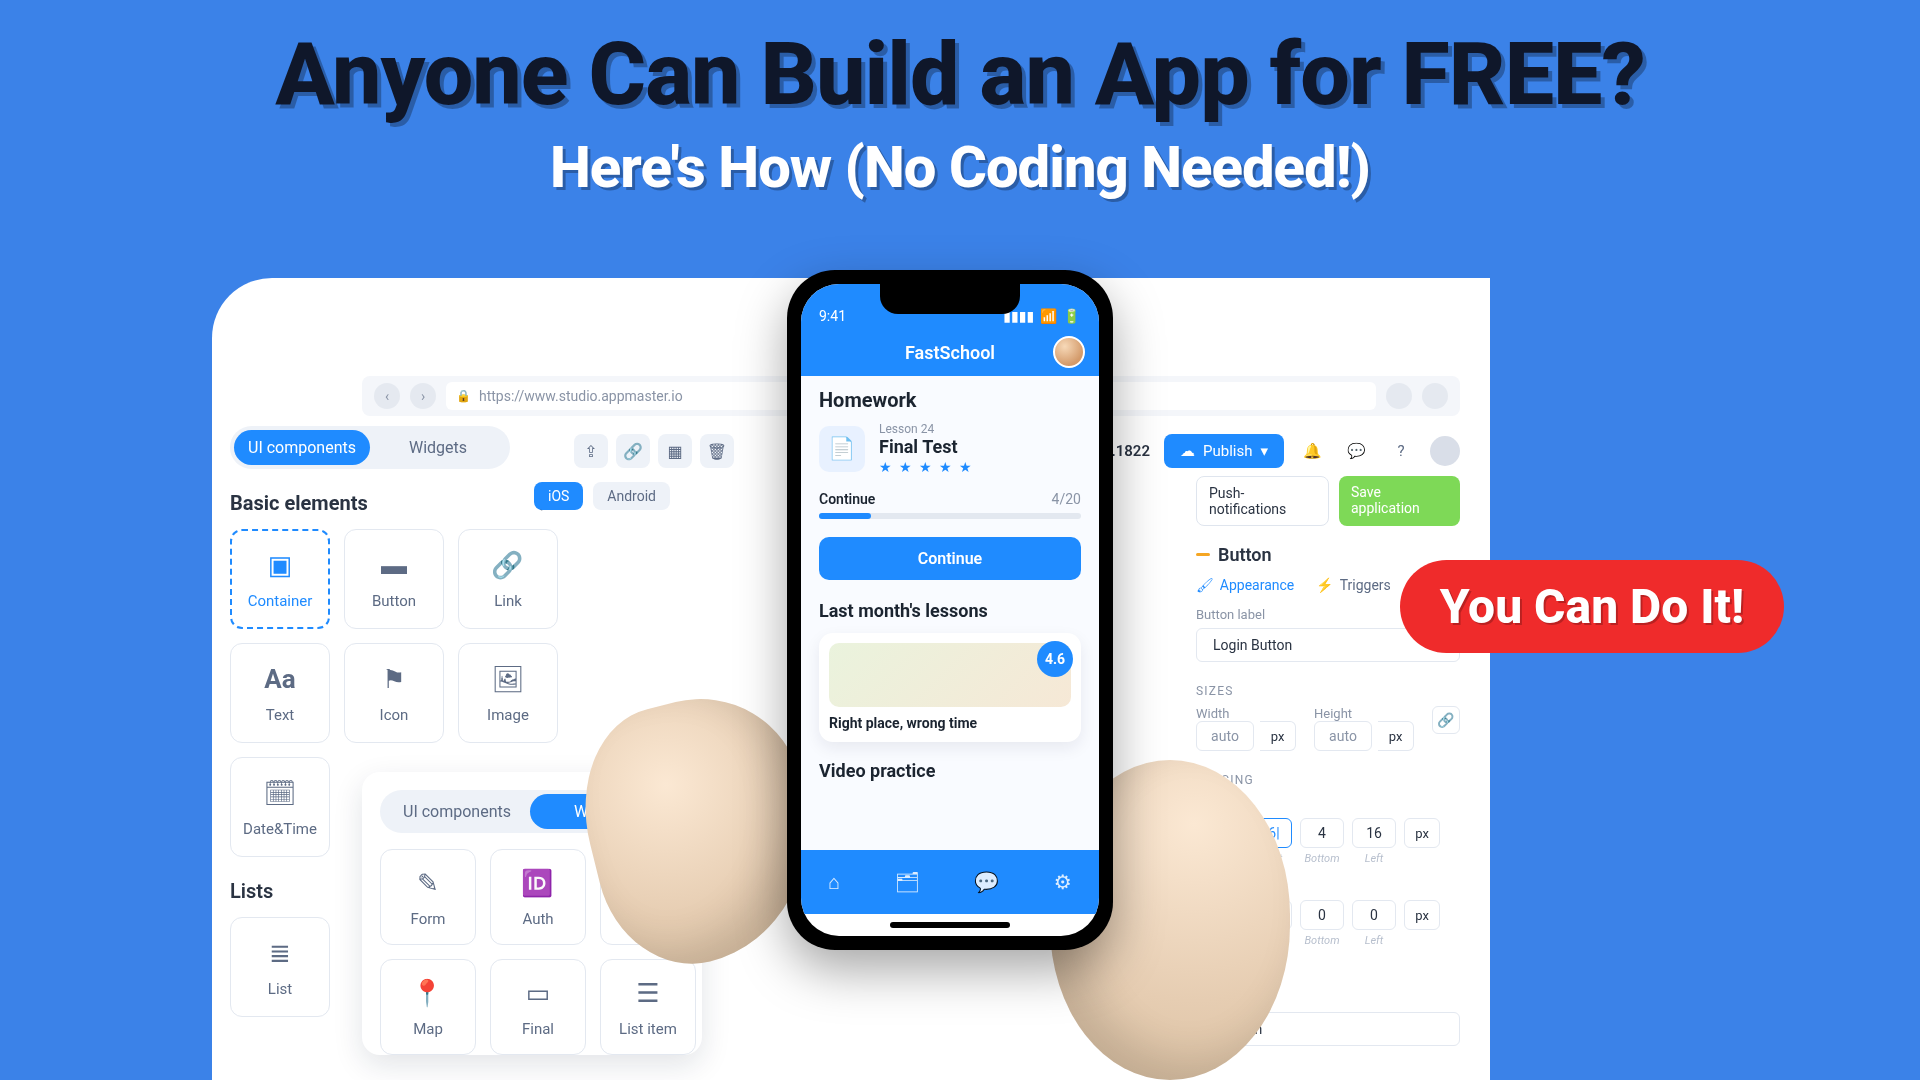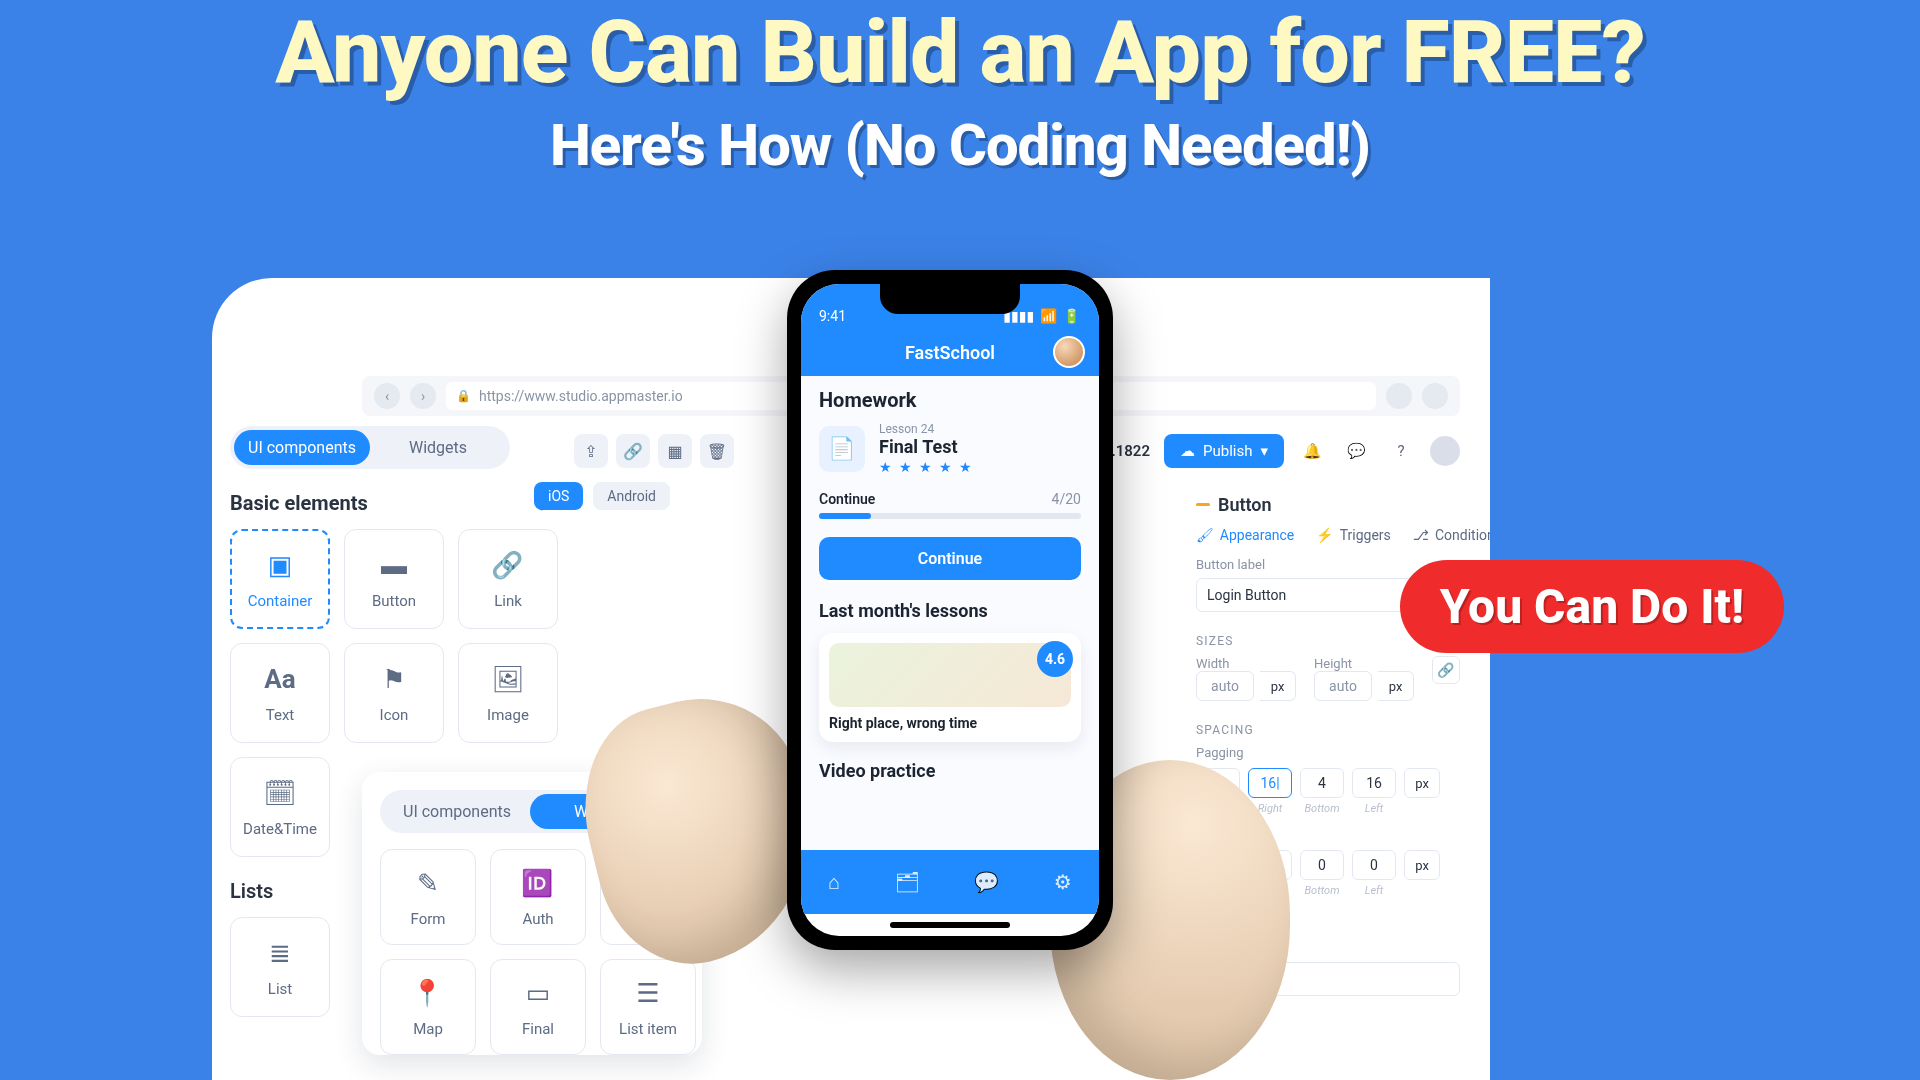--- a/index.html
+++ b/index.html
@@ -4,22 +4,22 @@
 <style>
   * { box-sizing: border-box; margin: 0; padding: 0; }
   body {
     width: 1920px; height: 1080px;
     background: #3b82e8;
     font-family: -apple-system, BlinkMacSystemFont, "Segoe UI", Roboto, Arial, sans-serif;
     overflow: hidden; position: relative;
   }
   .hero-title {
     width: 100%; text-align: center;
-    font-size: 88px; font-weight: 800; color: #fef9c3;
-    letter-spacing: -1px; 
+    font-size: 88px; font-weight: 800; color: #0f172a;
+    letter-spacing: -1px; padding-top: 22px;
     text-shadow: 4px 4px 0 rgba(0,0,0,.28);
   }
   .hero-subtitle {
     width: 100%; text-align: center;
     font-size: 58px; font-weight: 800; color: #fff;
     letter-spacing: -1px; padding-top: 8px;
     text-shadow: 3px 3px 0 rgba(0,0,0,.28);
   }
   .stage {
     position: absolute; left: 212px; top: 278px;
@@ -112,21 +112,21 @@
   .pill-btn { border-radius:8px; padding:8px 12px; font-size:14px; }
   .pill-outline { background:#fff; border:1px solid #dfe5ee; color:#2a3342;}
   .pill-green { background:#7ed957; color:#fff; }
   .props .hdr { display:flex; align-items:center; gap:8px; color:#2a3342; font-weight:600; font-size:18px; margin-top:18px;}
   .dash { width:14px; height:3px; background:#f5a623; border-radius:2px;}
   .tabs3 { display:flex; gap:22px; margin-top:12px; font-size:14px;}
   .t3 { display:flex; gap:6px; align-items:center; color:#5d6b84; cursor:pointer;}
   .t3.active { color:#1f8bff; }
   .field-block { margin-top:14px; }
   .lbl-sm { font-size:13px; color:#8a94a6; }
-  .input-like { margin-top:6px; height:34px; border:1px solid #e3e8f0; border-radius:6px; display:flex;align-items:center;padding:0 10px; color:#2a3342;}
+  .input-like { margin-top:6px; height:34px; border:1px solid #e3e8f0; border-radius:6px; display:flex;align-items:center;padding:0 16px; color:#2a3342;}
   .cap { font-size:12px; letter-spacing:.1em; color:#8a94a6; text-transform:uppercase; margin-top:22px;}
   .dual { display:flex; gap:10px; margin-top:8px;}
   .dual .col { flex:1;}
   .mini-row { display:flex; align-items:center; gap:6px;}
   .mini-in { height:30px; border:1px solid #e3e8f0; border-radius:6px; width:58px; display:flex;align-items:center;justify-content:center; color:#8a94a6;}
   .unit { height:30px; border:1px solid #e3e8f0; border-left:none; border-radius:0 6px 6px 0; width:36px; display:flex;align-items:center;justify-content:center; color:#2a3342; font-size:13px;}
   .link-ic { width:28px; height:28px; border:1px solid #e3e8f0; border-radius:6px; display:flex;align-items:center;justify-content:center;color:#8a94a6;}
   .sides-row { display:flex; gap:8px; margin-top:8px; align-items:center;}
   .side-in { height:30px; border:1px solid #e3e8f0; border-radius:6px; width:44px; display:flex;align-items:center;justify-content:center; color:#2a3342;}
   .side-in.active { border-color:#1f8bff; color:#1f8bff;}
@@ -327,20 +327,24 @@
       </div>
     </div>
   </div>
 
   <div class="plat-tabs">
     <div class="plat-tab active">iOS</div>
     <div class="plat-tab">Android</div>
   </div>
 
   <div class="props">
+    <div class="row-btns">
+      <div class="pill-btn pill-outline">Push-notifications</div>
+      <div class="pill-btn pill-green">Save application</div>
+    </div>
     <div class="hdr">
       <span class="dash"></span>
       <span>Button</span>
     </div>
     <div class="tabs3">
       <div class="t3 active">
           <span>🖌</span>
           <span>Appearance</span>
         </div>
       <div class="t3">

